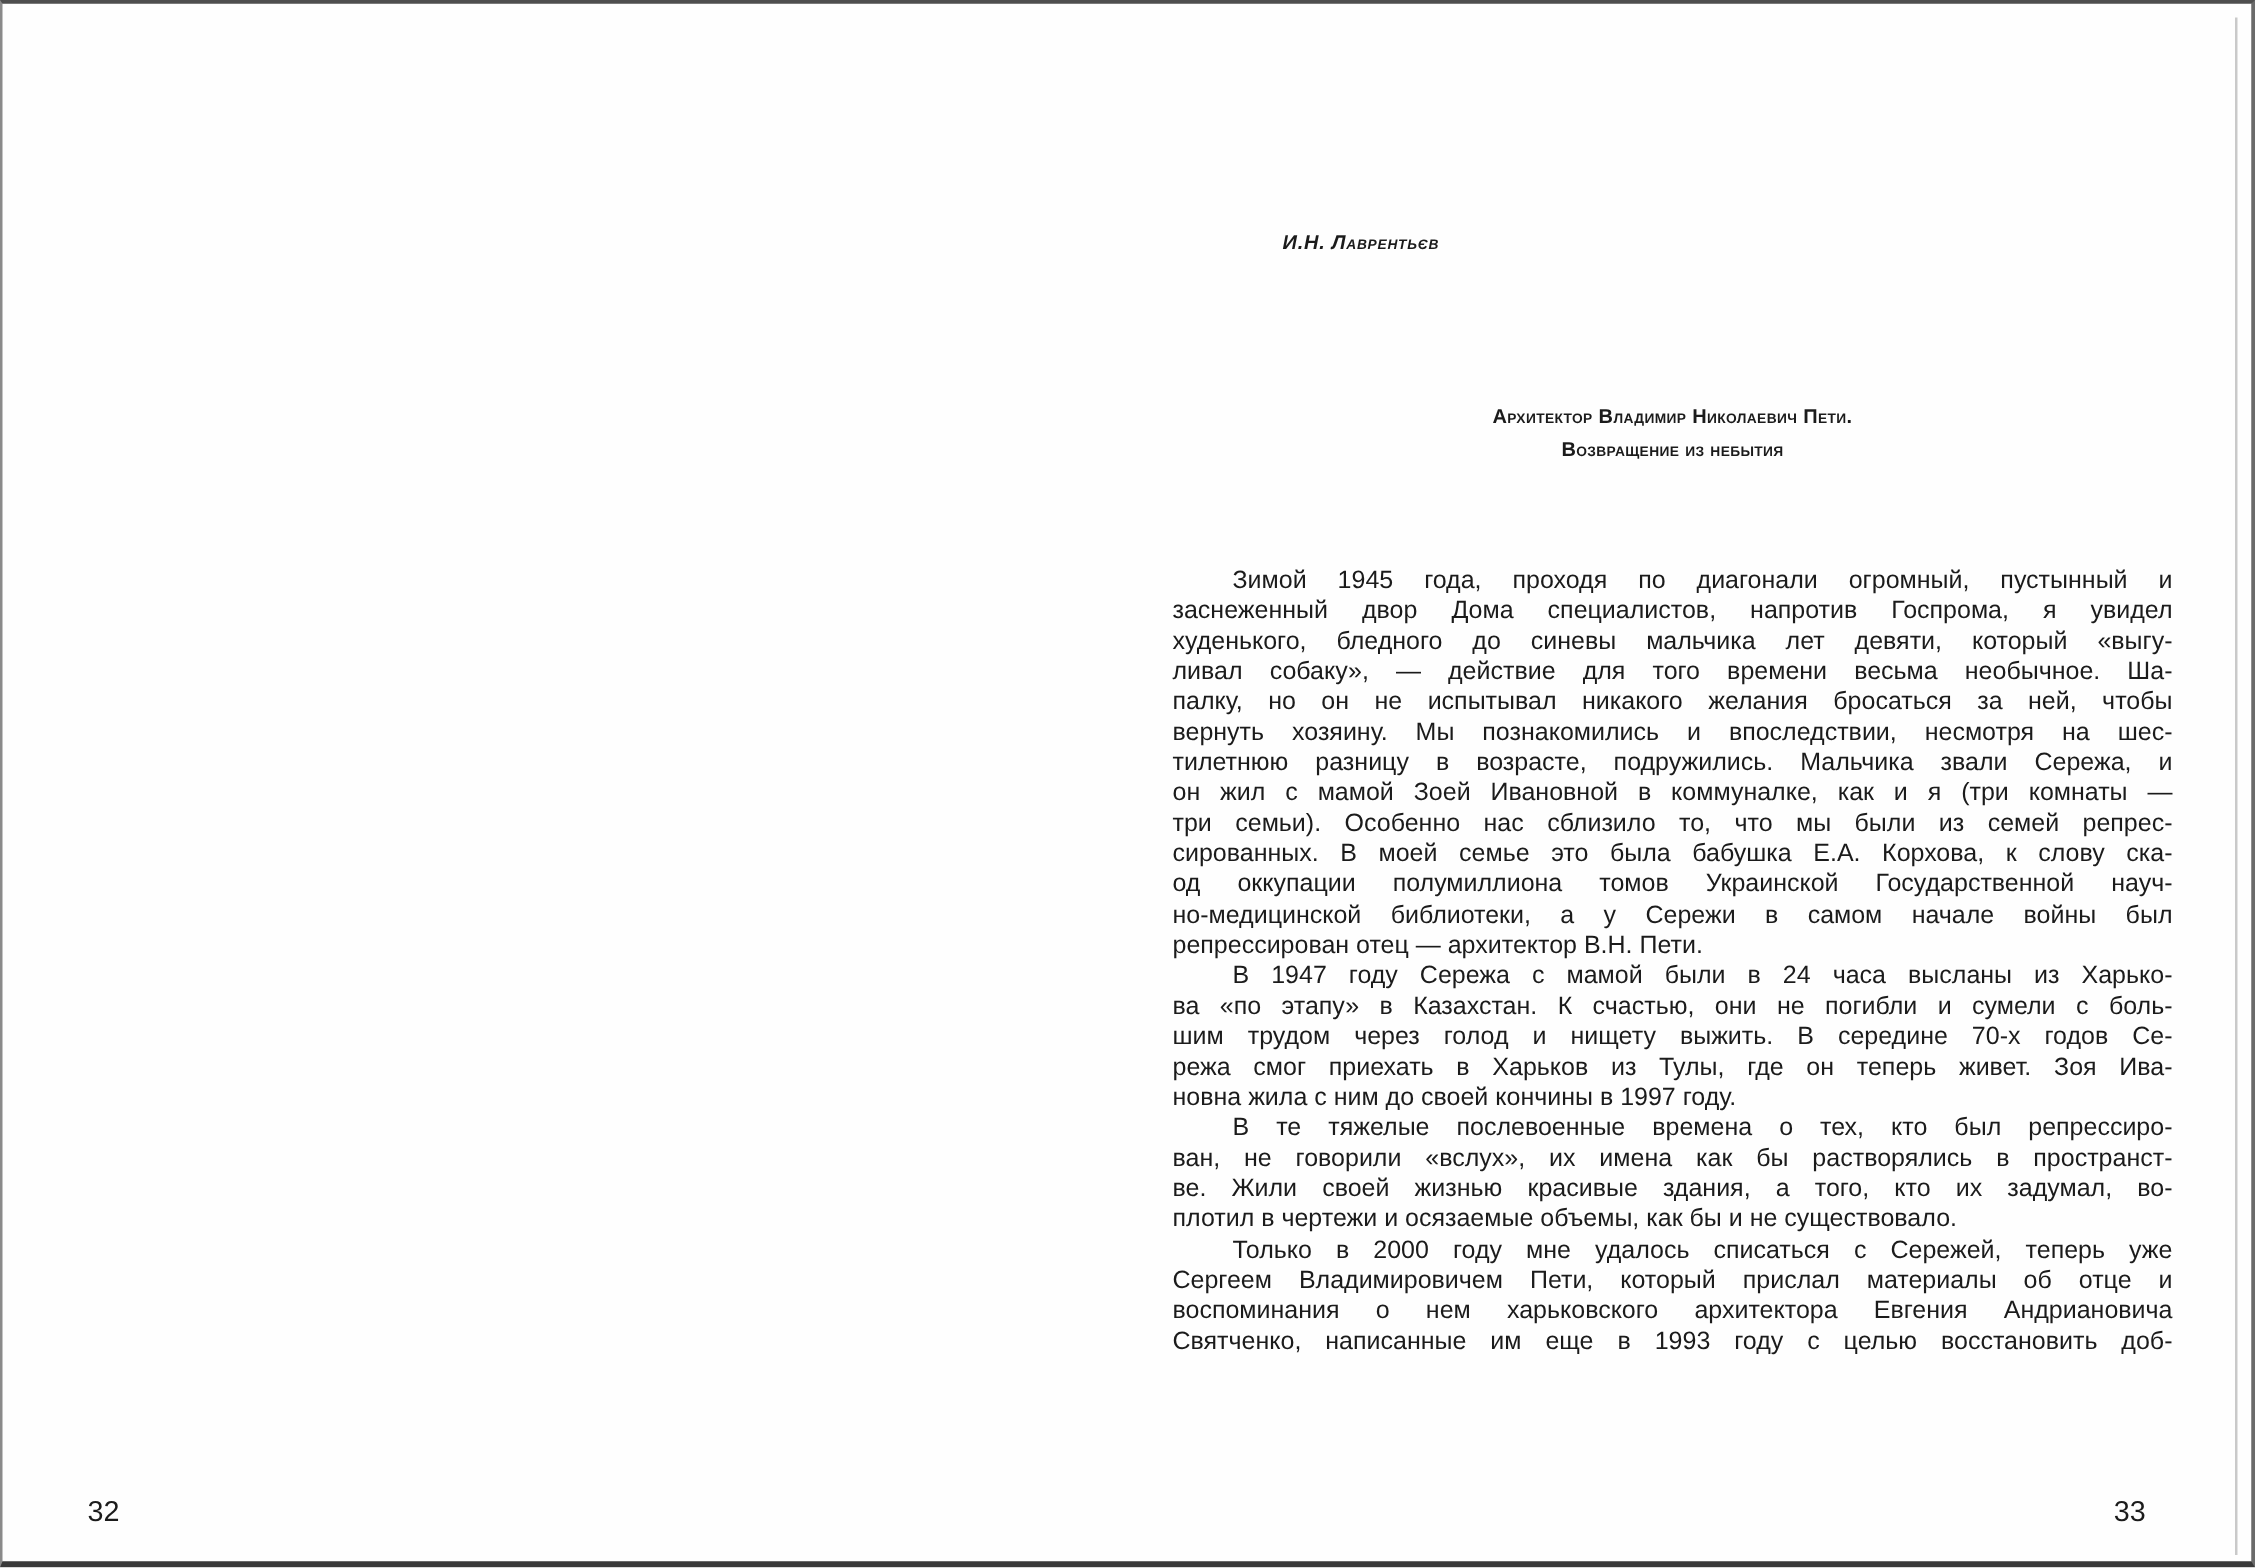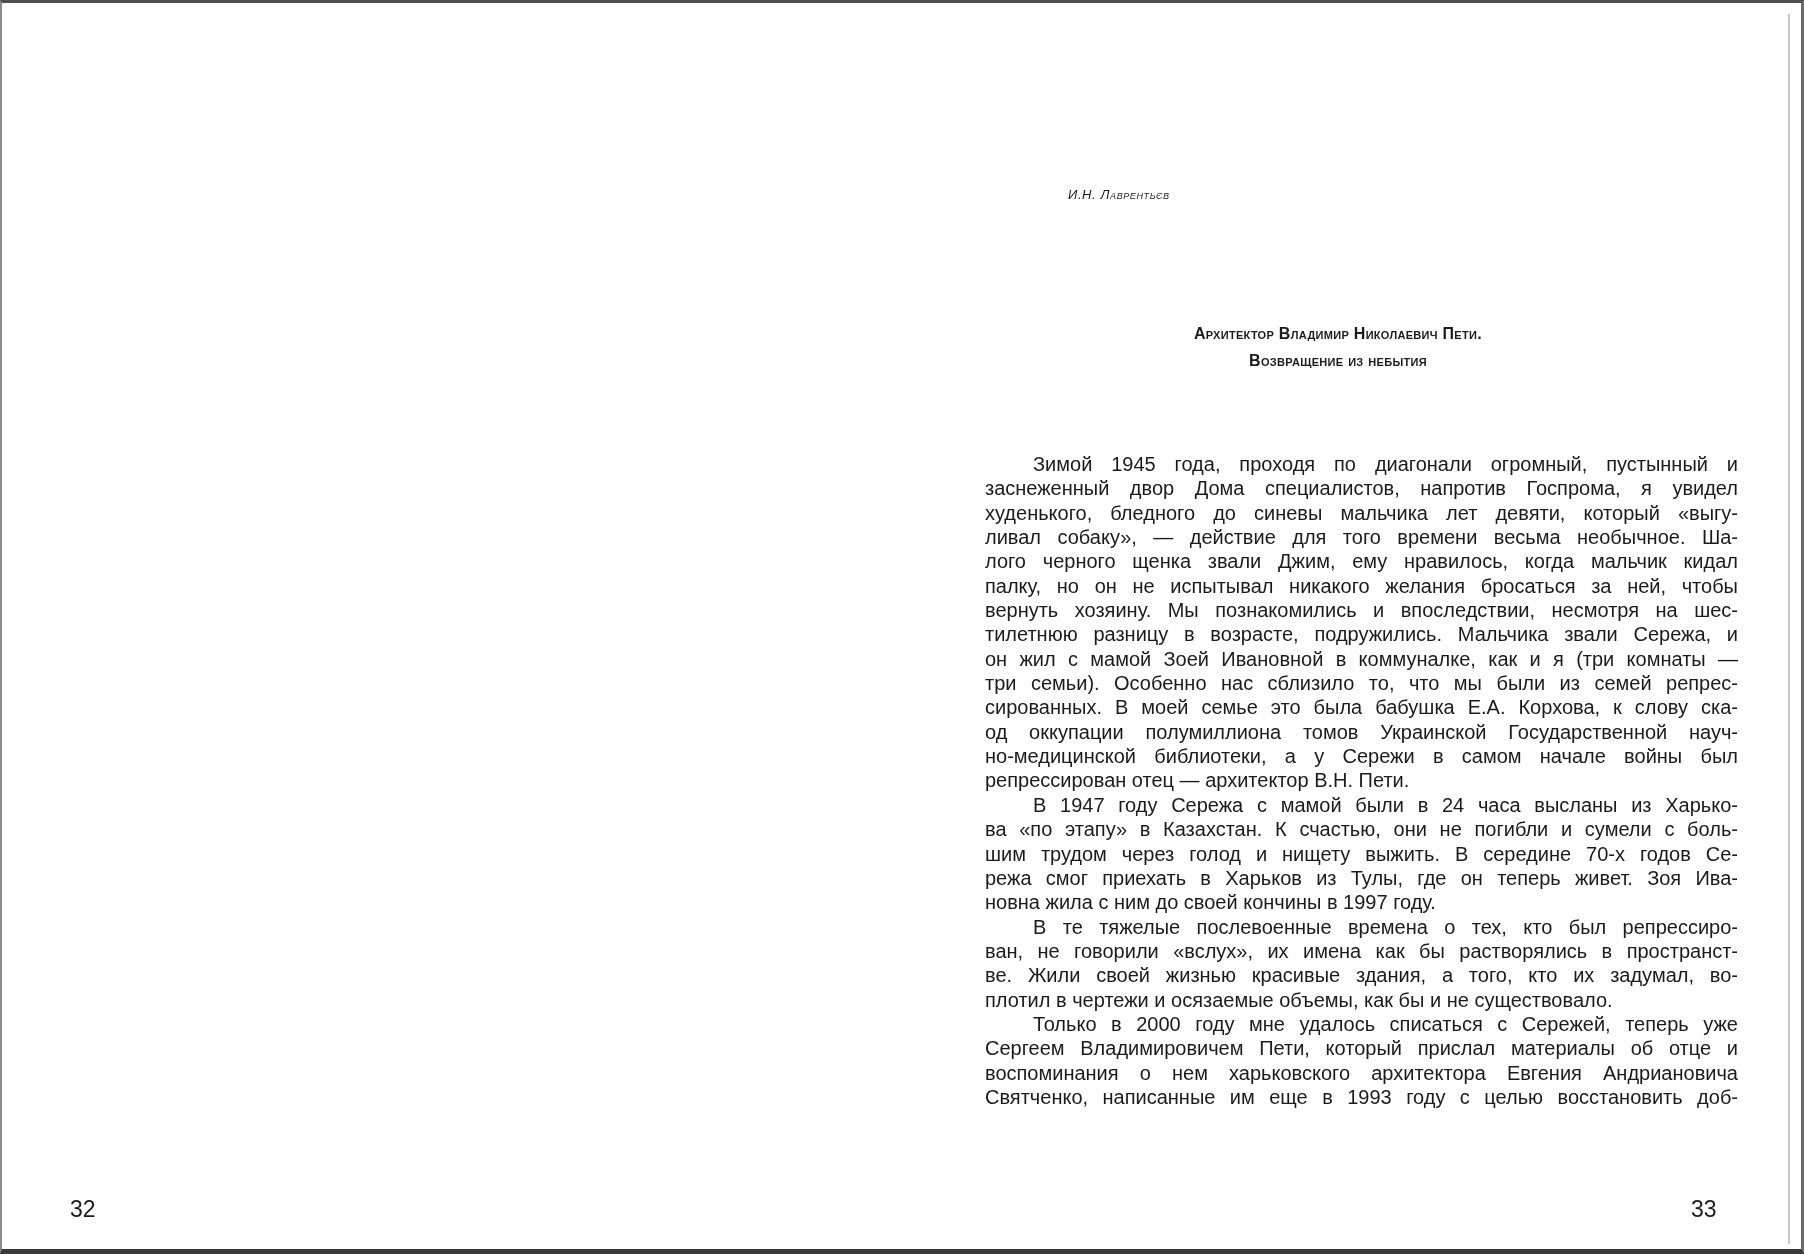--- a/index.html
+++ b/index.html
@@ -26,26 +26,26 @@
   .page-edge {
     position: absolute;
     left: 1788px;
     top: 14px;
     bottom: 10px;
     width: 2px;
     background: #c9c9c9;
   }
   .author {
     position: absolute;
-    left: 1068px;
+    left: 1026px;
     top: 185px;
-    font-size: 13px;
+    font-size: 16px;
     line-height: 20px;
     font-style: italic;
-    font-weight: 400;
+    font-weight: 700;
     font-variant: small-caps;
     letter-spacing: 0.6px;
   }
   .title {
     position: absolute;
     left: 938px;
     top: 320px;
     width: 800px;
     text-align: center;
     font-weight: bold;
@@ -59,21 +59,20 @@
     left: 938px;
     top: 452px;
     width: 800px;
     font-size: 20px;
   }
   .line {
     line-height: 24.35px;
     text-align: justify;
     text-align-last: justify;
     white-space: nowrap;
-    margin-left: 47px;
   }
   .line.par-first { padding-left: 48px; }
   .line.par-last { text-align-last: left; }
   .page-number {
     position: absolute;
     font-size: 23px;
     line-height: 28px;
   }
   .page-number.left { left: 70px; top: 1195px; }
   .page-number.right { left: 1691px; top: 1195px; }
@@ -92,21 +91,20 @@
   <div class="title">
       <div class="title-line">Архитектор Владимир Николаевич Пети.</div>
       <div class="title-line">Возвращение из небытия</div>
     </div>
 
   <div class="body-text">
       <div class="line par-first">Зимой 1945 года, проходя по диагонали огромный, пустынный и</div>
       <div class="line">заснеженный двор Дома специалистов, напротив Госпрома, я увидел</div>
       <div class="line">худенького, бледного до синевы мальчика лет девяти, который «выгу-</div>
       <div class="line">ливал собаку», — действие для того времени весьма необычное. Ша-</div>
-      <div class="line">лого черного щенка звали Джим, ему нравилось, когда мальчик кидал</div>
       <div class="line">палку, но он не испытывал никакого желания бросаться за ней, чтобы</div>
       <div class="line">вернуть хозяину. Мы познакомились и впоследствии, несмотря на шес-</div>
       <div class="line">тилетнюю разницу в возрасте, подружились. Мальчика звали Сережа, и</div>
       <div class="line">он жил с мамой Зоей Ивановной в коммуналке, как и я (три комнаты —</div>
       <div class="line">три семьи). Особенно нас сблизило то, что мы были из семей репрес-</div>
       <div class="line">сированных. В моей семье это была бабушка Е.А. Корхова, к слову ска-</div>
       <div class="line">од оккупации полумиллиона томов Украинской Государственной науч-</div>
       <div class="line">но-медицинской библиотеки, а у Сережи в самом начале войны был</div>
       <div class="line par-last">репрессирован отец — архитектор В.Н. Пети.</div>
       <div class="line par-first">В 1947 году Сережа с мамой были в 24 часа высланы из Харько-</div>

